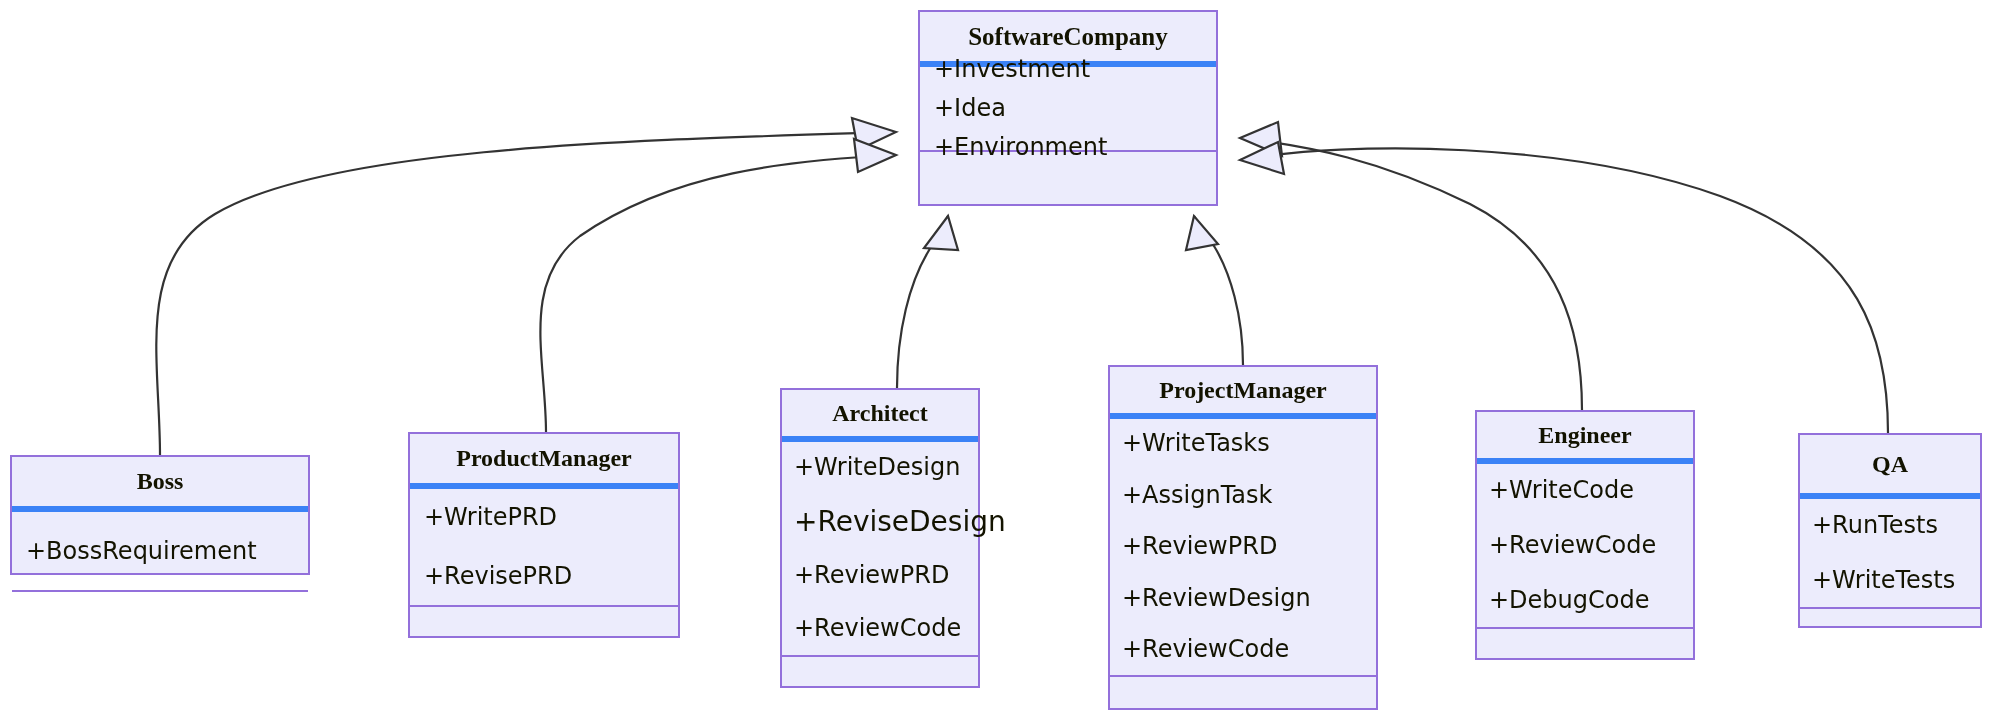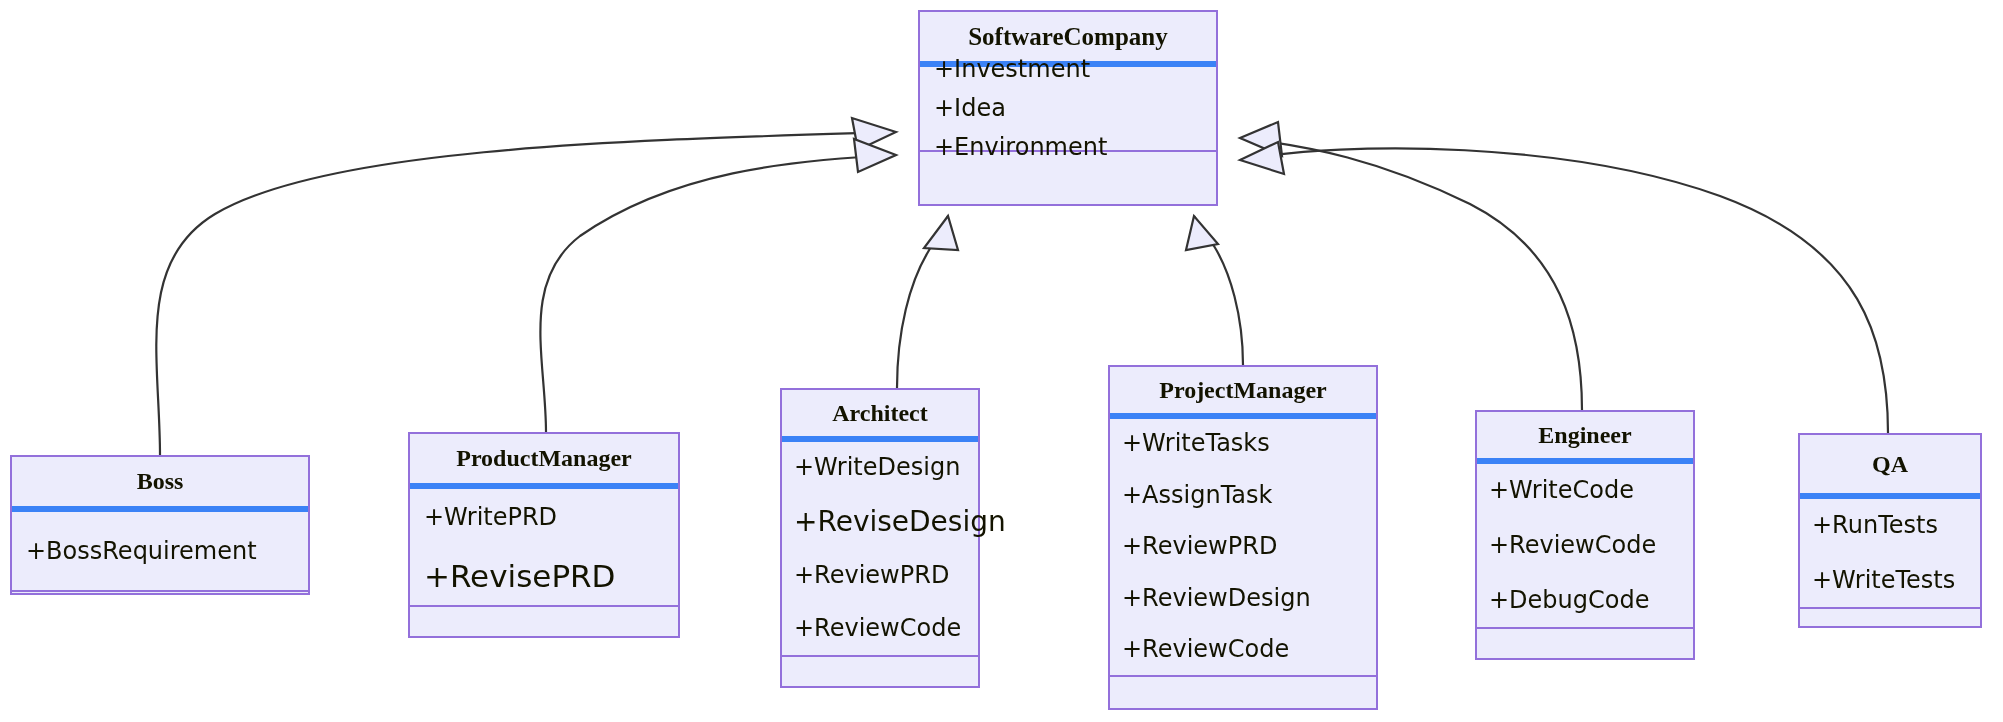--- a/index.html
+++ b/index.html
@@ -60,32 +60,32 @@
   <div id="nodes-layer">
       <div class="uml-class" style="left: 918px; top: 10px; width: 300px; height: 196px;">
         <div class="class-title" style="height: 55px; font-size: 25px;">SoftwareCompany</div>
         <div class="class-attrs" style="height: 85px; padding-left: 14px;">
           <div class="attr-row" style="font-size: 24px; line-height: 39.3333px;">+Investment</div>
           <div class="attr-row" style="font-size: 24px; line-height: 39.3333px;">+Idea</div>
           <div class="attr-row" style="font-size: 24px; line-height: 39.3333px;">+Environment</div>
         </div>
         <div class="class-methods" style="height: 23px;"></div>
       </div>
-      <div class="uml-class" style="left: 10px; top: 455px; width: 300px; height: 140px;">
+      <div class="uml-class" style="left: 10px; top: 455px; width: 300px; height: 120px;">
         <div class="class-title" style="height: 55px; font-size: 24px;">Boss</div>
         <div class="class-attrs" style="height: 80px; padding-left: 14px;">
           <div class="attr-row" style="font-size: 24px; line-height: 80px;">+BossRequirement</div>
         </div>
         <div class="class-methods" style="height: 25px;"></div>
       </div>
       <div class="uml-class" style="left: 408px; top: 432px; width: 272px; height: 206px;">
         <div class="class-title" style="height: 55px; font-size: 24px;">ProductManager</div>
         <div class="class-attrs" style="height: 118px; padding-left: 14px;">
           <div class="attr-row" style="font-size: 24px; line-height: 59px;">+WritePRD</div>
-          <div class="attr-row" style="font-size: 31px; line-height: 59px;">+RevisePRD</div>
+          <div class="attr-row" style="font-size: 24px; line-height: 59px;">+RevisePRD</div>
         </div>
         <div class="class-methods" style="height: 33px;"></div>
       </div>
       <div class="uml-class" style="left: 780px; top: 388px; width: 200px; height: 300px;">
         <div class="class-title" style="height: 52px; font-size: 24px;">Architect</div>
         <div class="class-attrs" style="height: 215px; padding-left: 12px;">
           <div class="attr-row" style="font-size: 24px; line-height: 53.75px;">+WriteDesign</div>
           <div class="attr-row" style="font-size: 28px; line-height: 53.75px;">+ReviseDesign</div>
           <div class="attr-row" style="font-size: 24px; line-height: 53.75px;">+ReviewPRD</div>
           <div class="attr-row" style="font-size: 24px; line-height: 53.75px;">+ReviewCode</div>

